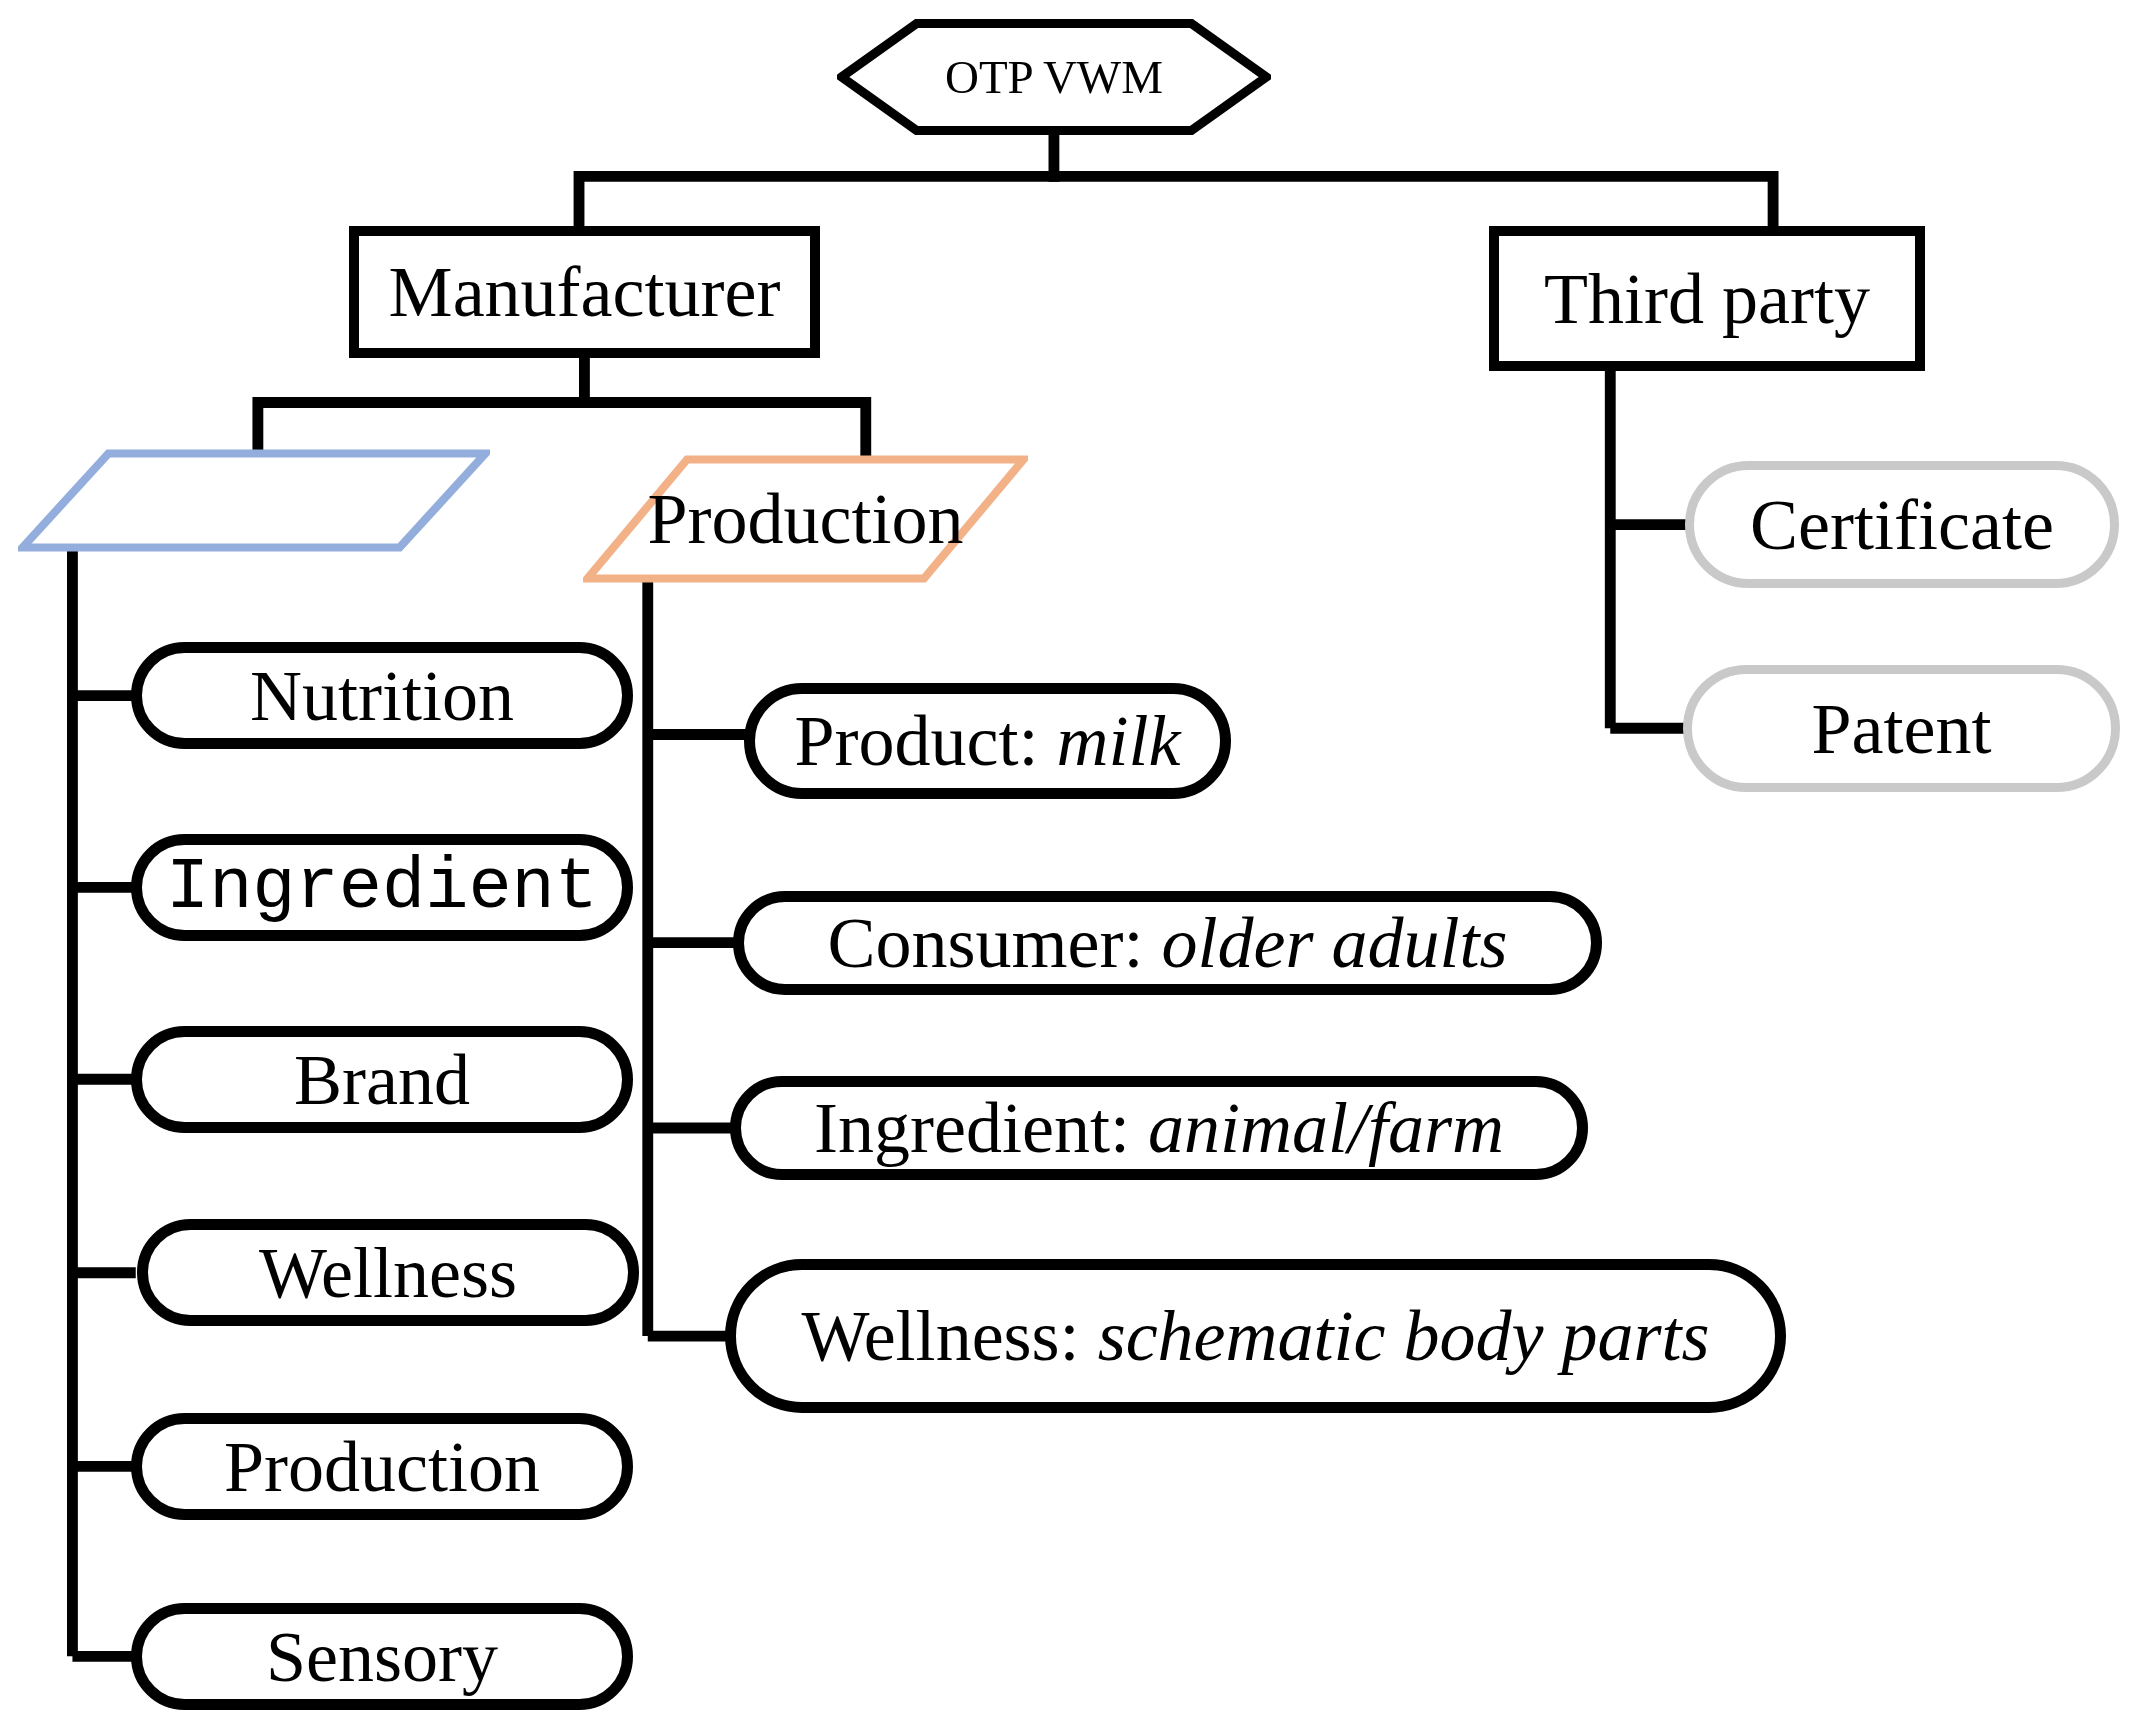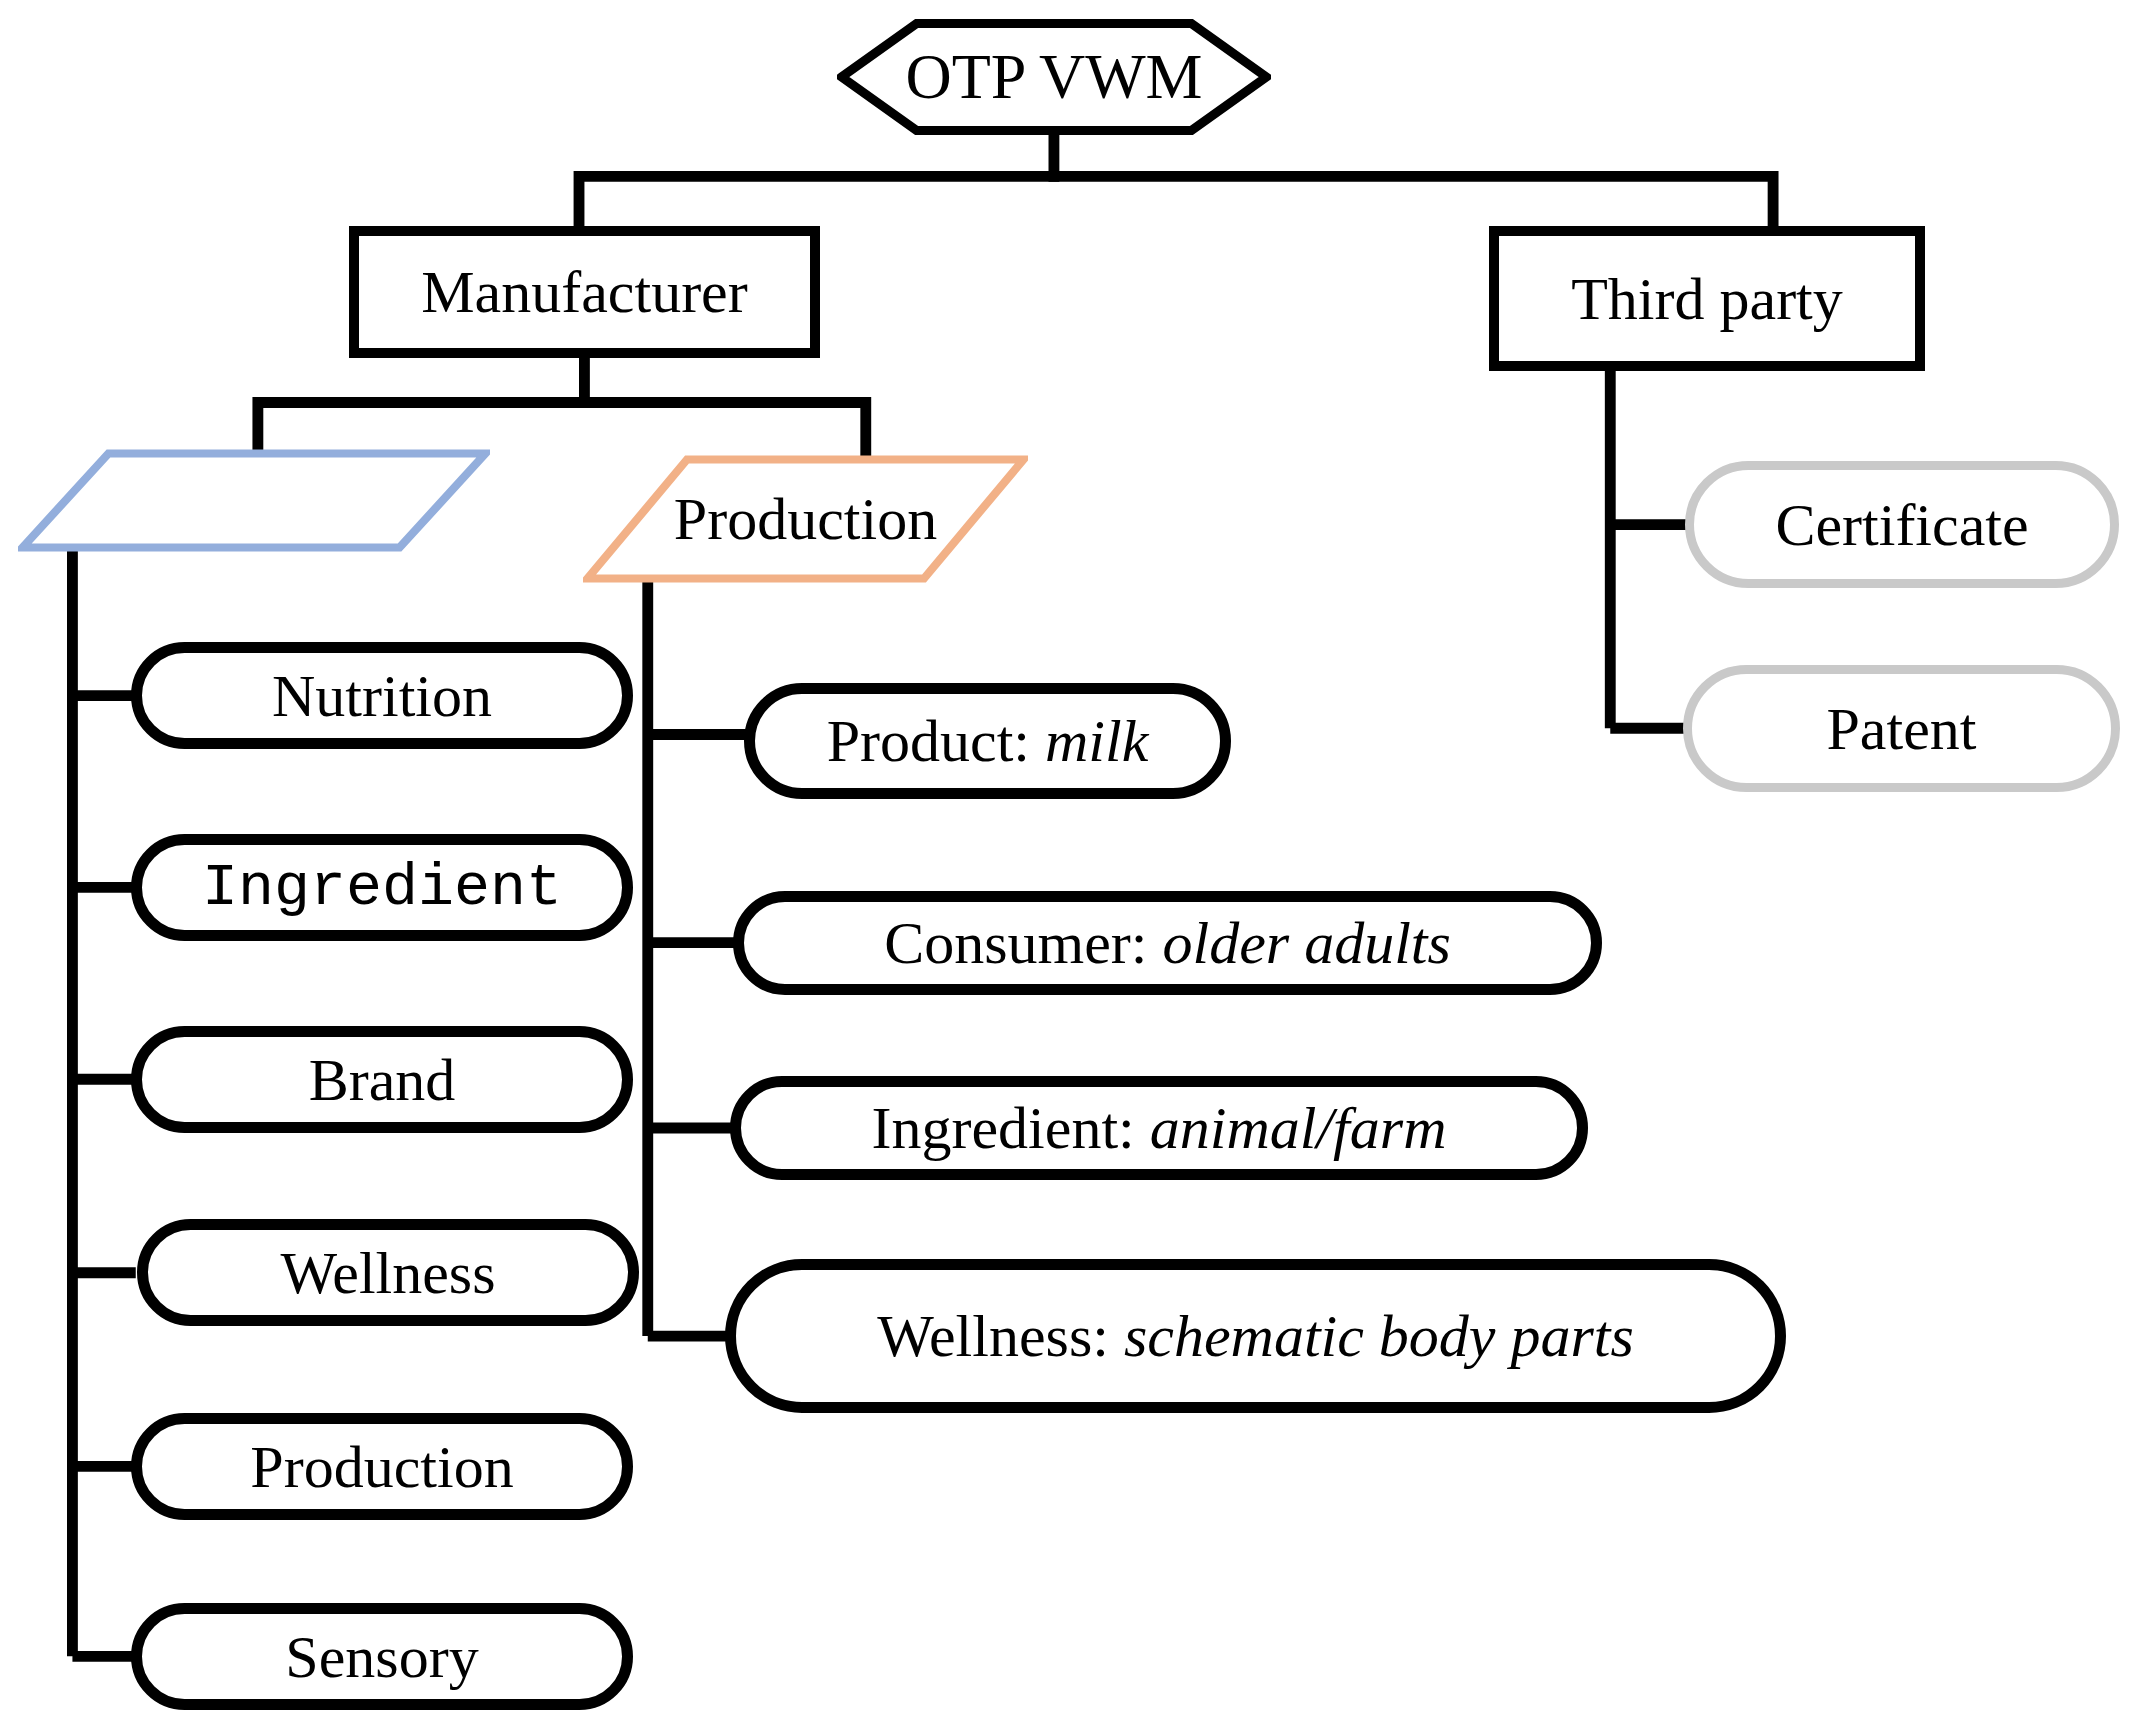--- a/index.html
+++ b/index.html
@@ -12,23 +12,23 @@
     overflow:hidden;
   }
   .wires{position:absolute;left:0;top:0;z-index:0;}
   .wires path{stroke:#000;stroke-width:12;fill:none;}
   .node{
     position:absolute;z-index:1;
     display:flex;align-items:center;justify-content:center;
     box-sizing:border-box;background:#ffffff;
     text-align:center;
   }
-  .lbl{font-size:60px;line-height:1;white-space:nowrap;}
+  .lbl{font-size:72px;line-height:1;white-space:nowrap;}
   .lbl .it{font-style:italic;}
-  .hex-lbl{font-size:64px;}
+  .hex-lbl{font-size:47px;}
   .shape-node{background:transparent;}
   .shape-node svg{position:absolute;left:0;top:0;width:100%;height:100%;}
   .shape-node .lbl{position:relative;}
   .rect-node{border:10px solid #000;}
   .pill{border:11.8px solid #000;border-radius:181px;}
   .pill-gray{border:9px solid var(--gray,#c9c9c9);border-radius:181px;}
 
   
   #n-root{left:837px;top:18px;width:434px;height:118px;}
   #n-manufacturer{left:349px;top:226px;width:471px;height:132px;}

